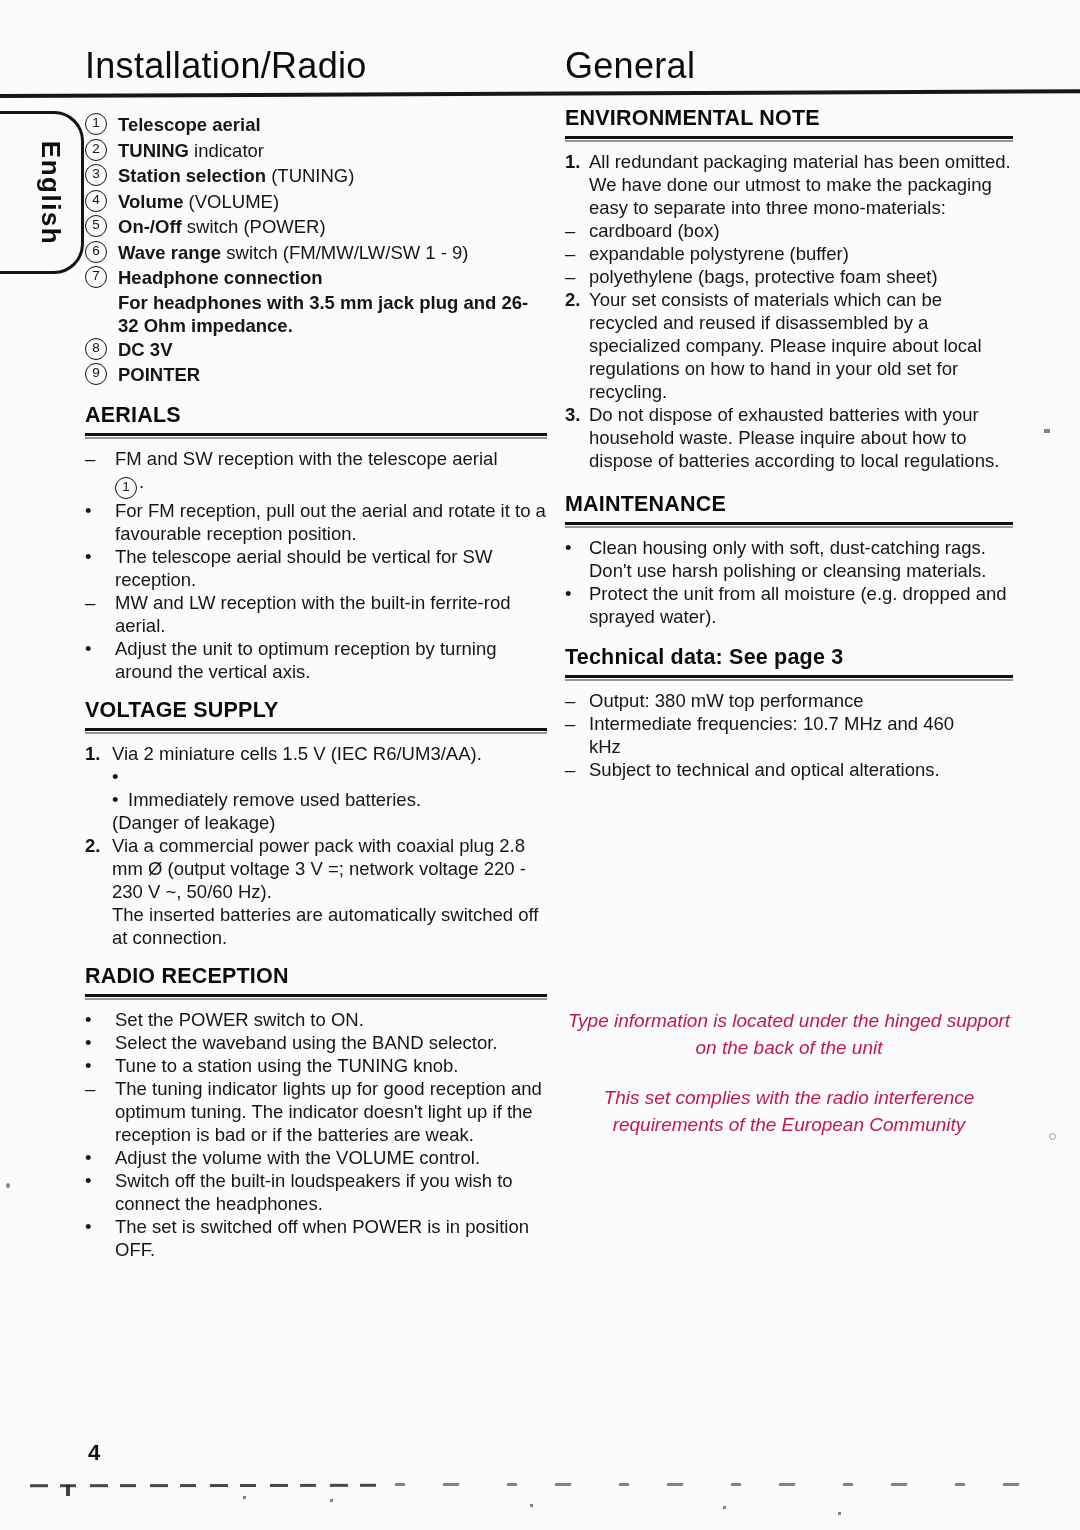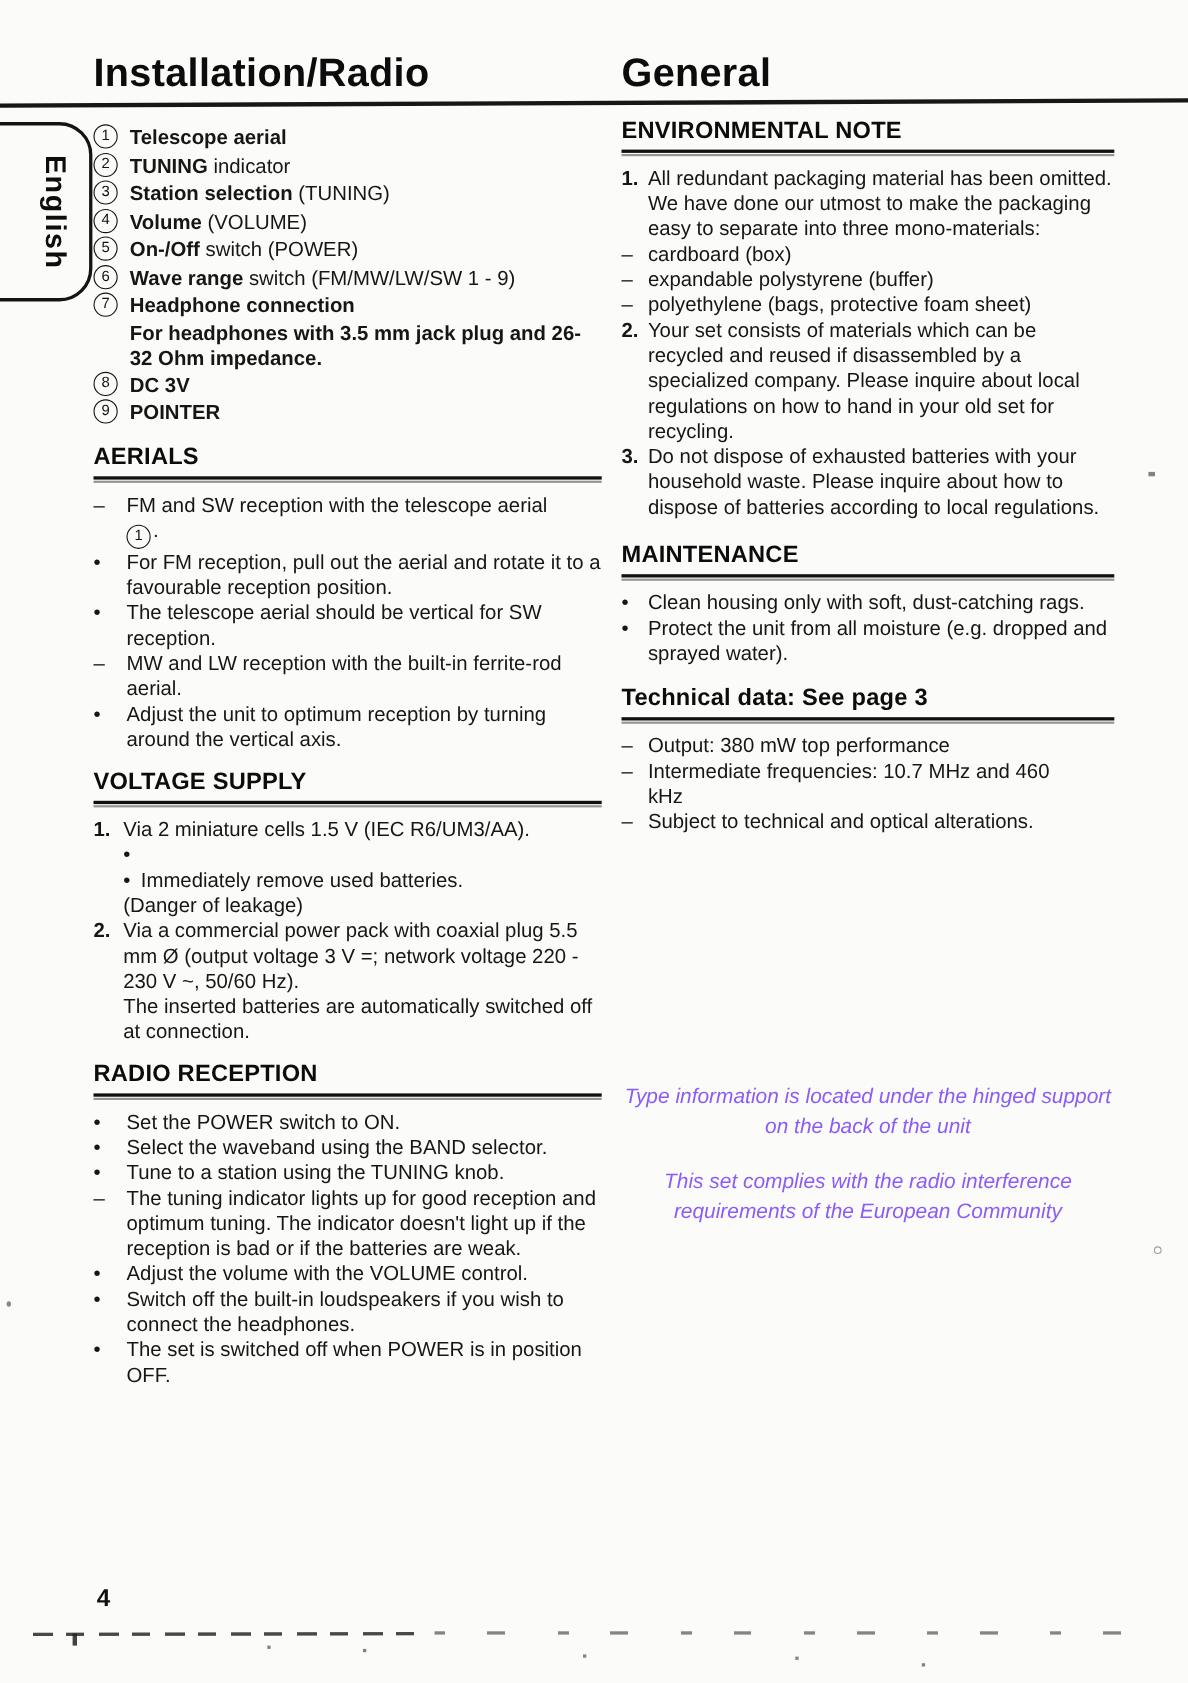--- a/index.html
+++ b/index.html
@@ -3,21 +3,21 @@
 <meta charset="utf-8">
 <style>
   html,body{margin:0;padding:0;}
   body{
     width:1080px;height:1530px;position:relative;overflow:hidden;
     background:#fbfbf9;color:#161616;
     font-family:"Liberation Sans","DejaVu Sans",sans-serif;
     -webkit-font-smoothing:antialiased;
   }
   .page-title{
-    position:absolute;top:46px;font-size:36px;font-weight:bold;
+    position:absolute;top:46px;font-size:36px;font-weight:normal;
     letter-spacing:.3px;line-height:40px;color:#0c0c0c;
   }
   #title-left{left:85px;}
   #title-right{left:565px;}
   .top-rule{
     position:absolute;left:0;top:94px;width:1084px;height:4px;background:#171717;
     transform:rotate(-0.25deg);transform-origin:left center;
   }
   
   .tab{
@@ -64,21 +64,21 @@
   .num-row{display:flex;font-size:18.5px;line-height:23px;}
   .num{flex:none;width:27px;font-weight:bold;}
   #col-right .num{width:24px;}
   .ntext{flex:1;}
   .sub{display:flex;padding-left:27px;font-size:18.5px;line-height:23px;}
   .sub .marker{flex:none;width:16px;}
   .cont-27{padding-left:27px;font-size:18.5px;line-height:23px;}
   .cont-24{padding-left:24px;font-size:18.5px;line-height:23px;}
   
   .note{
-    font-style:italic;text-align:center;font-size:19px;line-height:27px;color:#8b5cf6;
+    font-style:italic;text-align:center;font-size:19px;line-height:27px;color:#be185d;
   }
   #note1{margin-top:226px;}
   #note2{margin-top:23px;}
   
   .page-num{position:absolute;left:88px;top:1440px;font-size:22px;font-weight:bold;color:#111;}
   
   .artifact{position:absolute;background:#222;}
   .dash-line-a{
     left:30px;top:1484px;width:360px;height:3px;background:repeating-linear-gradient(90deg,#1b1b1b 0 18px,transparent 18px 30px,#1b1b1b 30px 46px,transparent 46px 60px);
     opacity:.8;transform:rotate(-0.1deg);
@@ -183,21 +183,21 @@
     <div class="sub">
       <span class="marker">•</span>
     </div>
     <div class="sub">
       <span class="marker">•</span>
       <span class="text">Immediately remove used batteries.</span>
     </div>
     <div class="cont-27">(Danger of leakage)</div>
     <div class="num-row">
       <span class="num">2.</span>
-      <span class="ntext">Via a commercial power pack with coaxial plug 5.5 mm Ø (output voltage 3 V =; network voltage 220 - 230 V ~, 50/60 Hz).</span>
+      <span class="ntext">Via a commercial power pack with coaxial plug 2.8 mm Ø (output voltage 3 V =; network voltage 220 - 230 V ~, 50/60 Hz).</span>
     </div>
     <div class="cont-27">The inserted batteries are automatically switched off at connection.</div>
   </div>
 
   <div class="sect mt">
     <div class="h2">RADIO RECEPTION</div>
     <div class="li">
       <span class="marker">•</span>
       <span class="text">Set the POWER switch to ON.</span>
     </div>
@@ -257,20 +257,21 @@
       <span class="ntext">Do not dispose of exhausted batteries with your household waste. Please inquire about how to dispose of batteries according to local regulations.</span>
     </div>
   </div>
 
   <div class="sect" style="margin-top:20px;">
     <div class="h2">MAINTENANCE</div>
     <div class="li">
       <span class="marker">•</span>
       <span class="text">Clean housing only with soft, dust-catching rags.</span>
     </div>
+    <div class="cont-24">Don't use harsh polishing or cleansing materials.</div>
     <div class="li">
       <span class="marker">•</span>
       <span class="text">Protect the unit from all moisture (e.g. dropped and sprayed water).</span>
     </div>
   </div>
 
   <div class="sect" style="margin-top:17px;">
     <div class="h2">Technical data: See page 3</div>
     <div class="li">
       <span class="marker">–</span>

